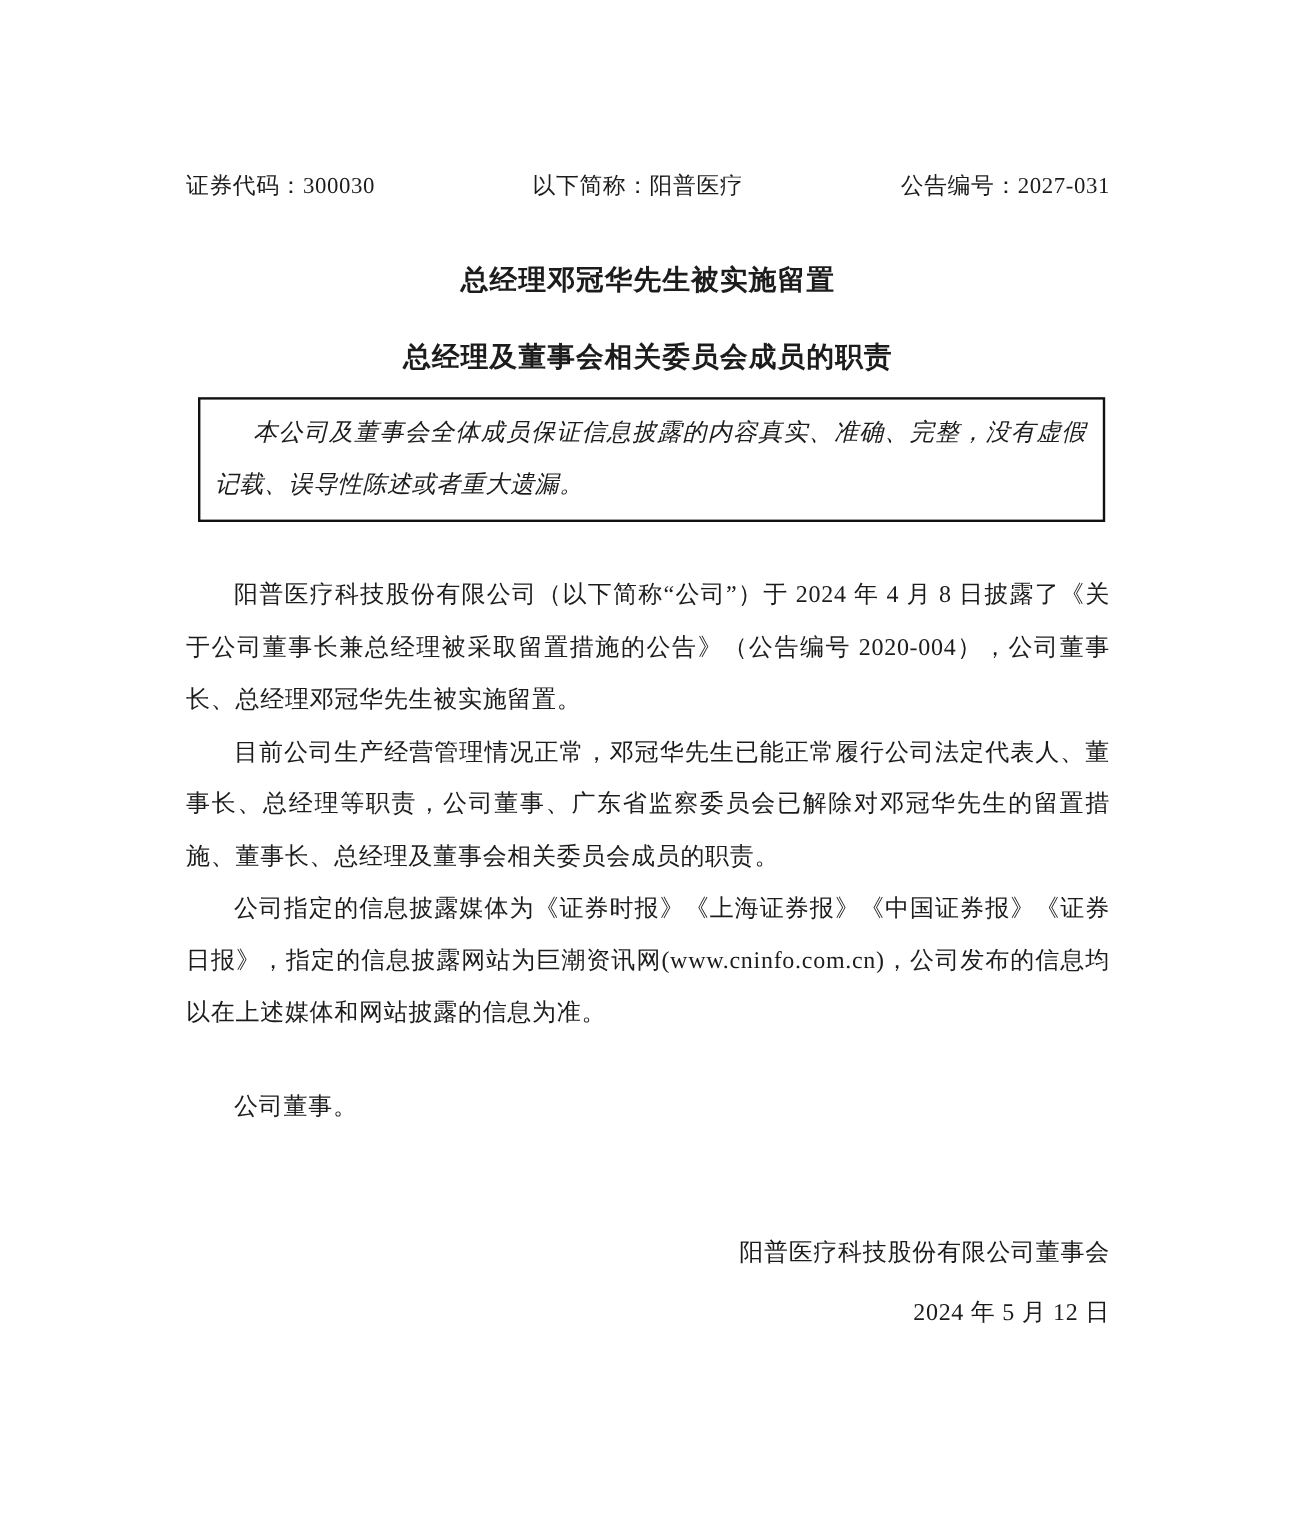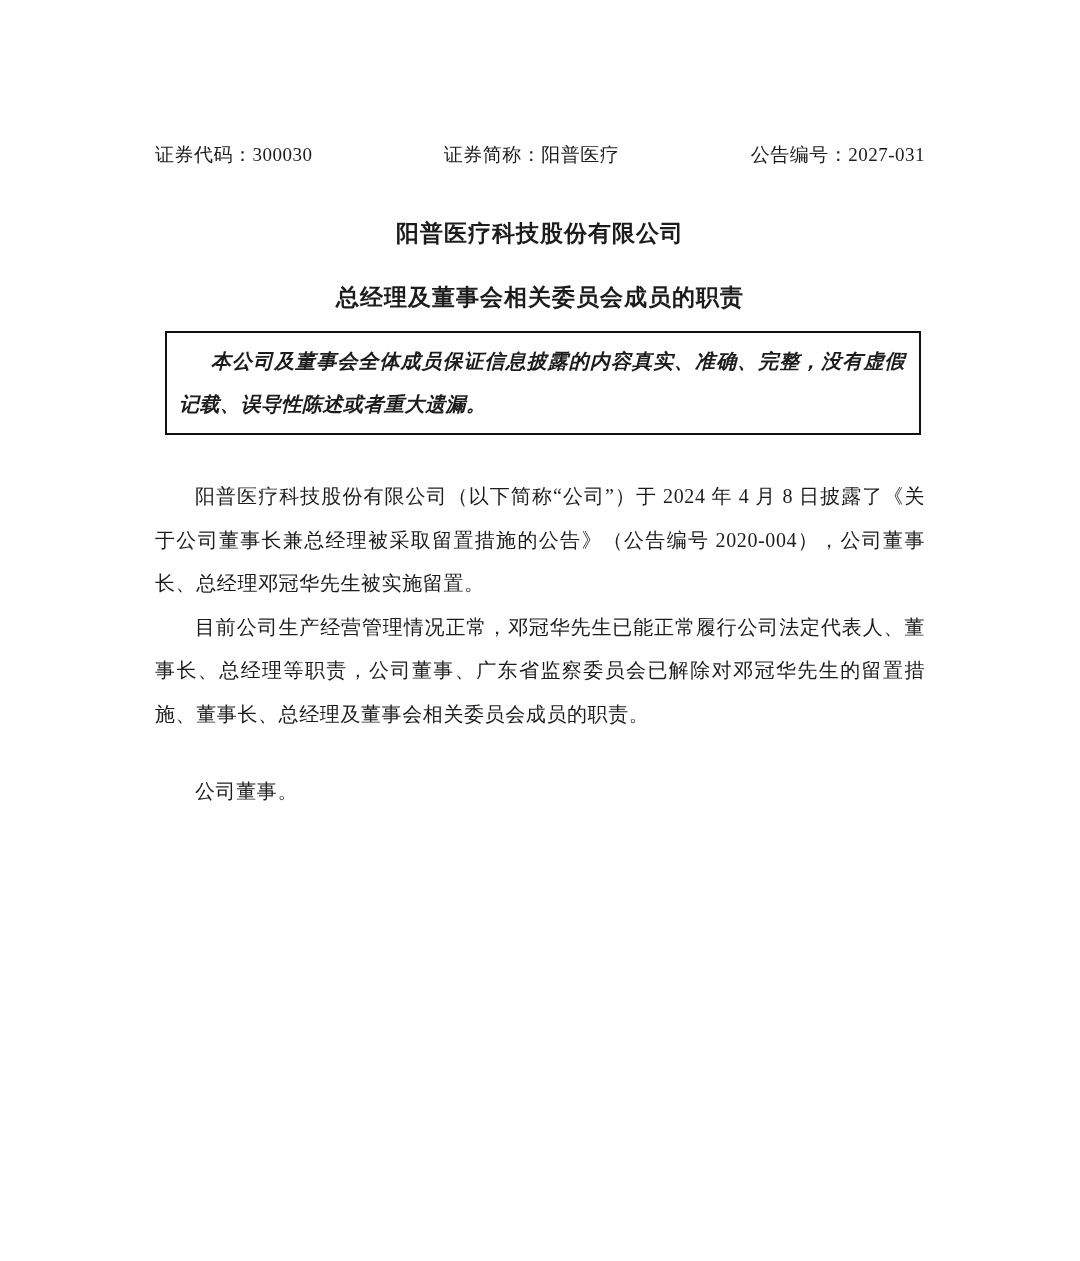--- a/index.html
+++ b/index.html
@@ -51,21 +51,20 @@
     padding: 7px 14px 7px 12px;
   }
   .disclaimer-box p {
     margin: 0;
     font-style: italic;
     font-size: 20px;
     line-height: 43px;
     text-indent: 1.6em;
     text-align: justify;
     letter-spacing: 0.5px;
-    font-weight: bold;
   }
   .body-text {
     margin-top: 40px;
   }
   .body-text p {
     margin: 0;
     font-size: 20px;
     line-height: 43.5px;
     text-indent: 2em;
     text-align: justify;
@@ -85,31 +84,36 @@
   .signature-block .sig-line { margin: 0; }
   .signature-block .date-line { margin: 7px 0 0 0; }
 </style>
 </head>
 <body>
 
 <div class="page">
 
   <div class="header-row">
     <span>证券代码：300030</span>
-    <span>证券简称：阳普医疗</span>
+    <span>以下简称：阳普医疗</span>
     <span>公告编号：2027-031</span>
   </div>
 
-  <h1 class="doc-title">阳普医疗科技股份有限公司</h1>
+  <h1 class="doc-title">总经理邓冠华先生被实施留置</h1>
   <h2 class="doc-subtitle">总经理及董事会相关委员会成员的职责</h2>
 
   <div class="disclaimer-box">
     <p>本公司及董事会全体成员保证信息披露的内容真实、准确、完整，没有虚假记载、误导性陈述或者重大遗漏。</p>
   </div>
 
   <div class="body-text">
     <p>阳普医疗科技股份有限公司（以下简称“公司”）于 2024 年 4 月 8 日披露了《关于公司董事长兼总经理被采取留置措施的公告》（公告编号 2020-004），公司董事长、总经理邓冠华先生被实施留置。</p>
     <p>目前公司生产经营管理情况正常，邓冠华先生已能正常履行公司法定代表人、董事长、总经理等职责，公司董事、广东省监察委员会已解除对邓冠华先生的留置措施、董事长、总经理及董事会相关委员会成员的职责。</p>
+    <p>公司指定的信息披露媒体为《证券时报》《上海证券报》《中国证券报》《证券日报》，指定的信息披露网站为巨潮资讯网(www.cninfo.com.cn)，公司发布的信息均以在上述媒体和网站披露的信息为准。</p>
     <p class="closing">公司董事。</p>
   </div>
 
+  <div class="signature-block">
+    <p class="sig-line">阳普医疗科技股份有限公司董事会</p>
+    <p class="date-line">2024 年 5 月 12 日</p>
+  </div>
 
 </div>
 
 </body></html>

